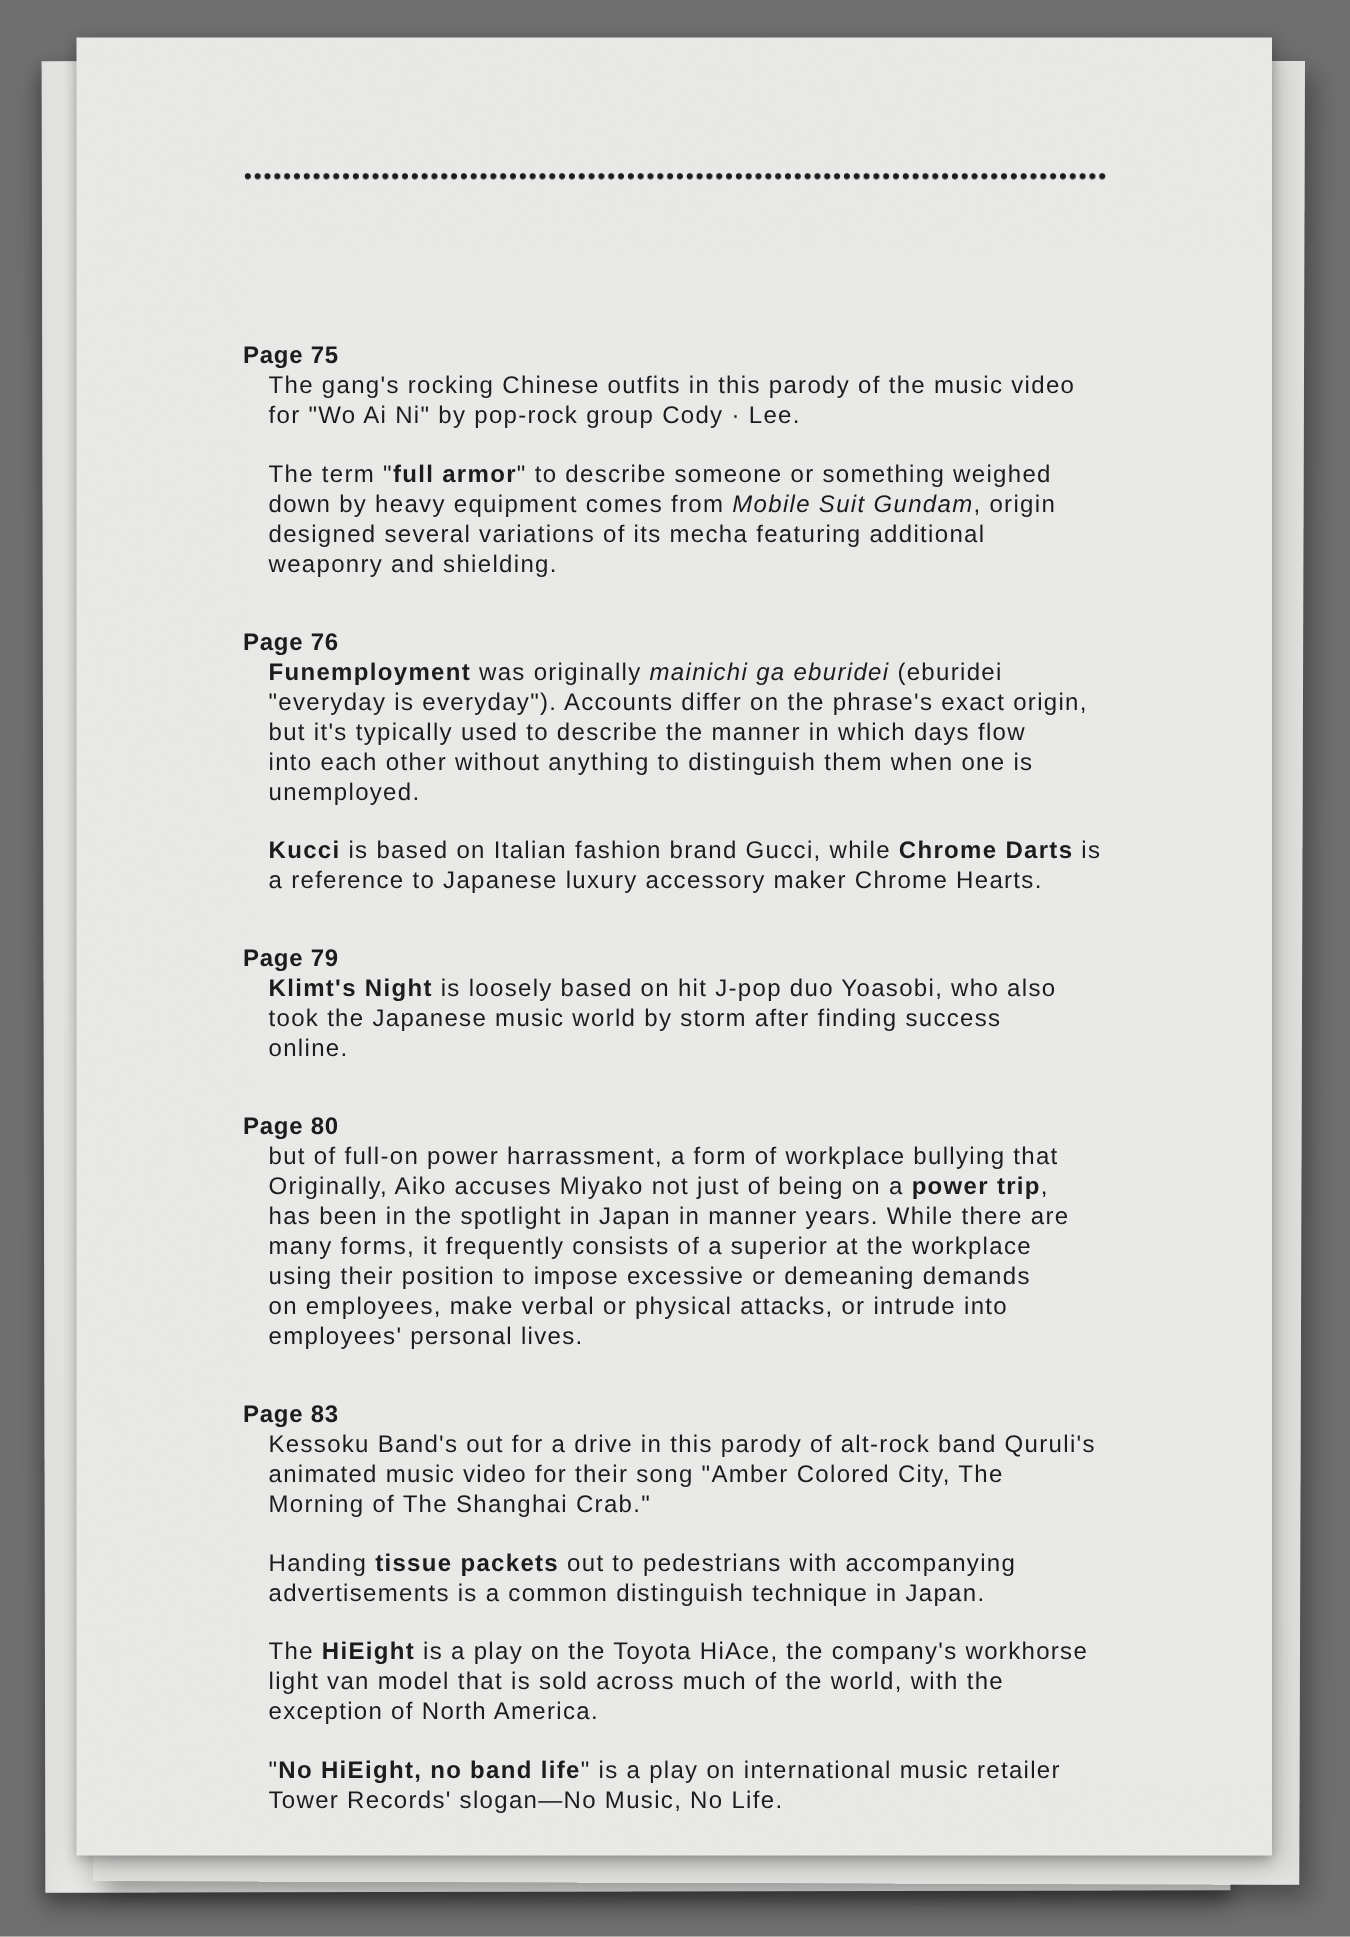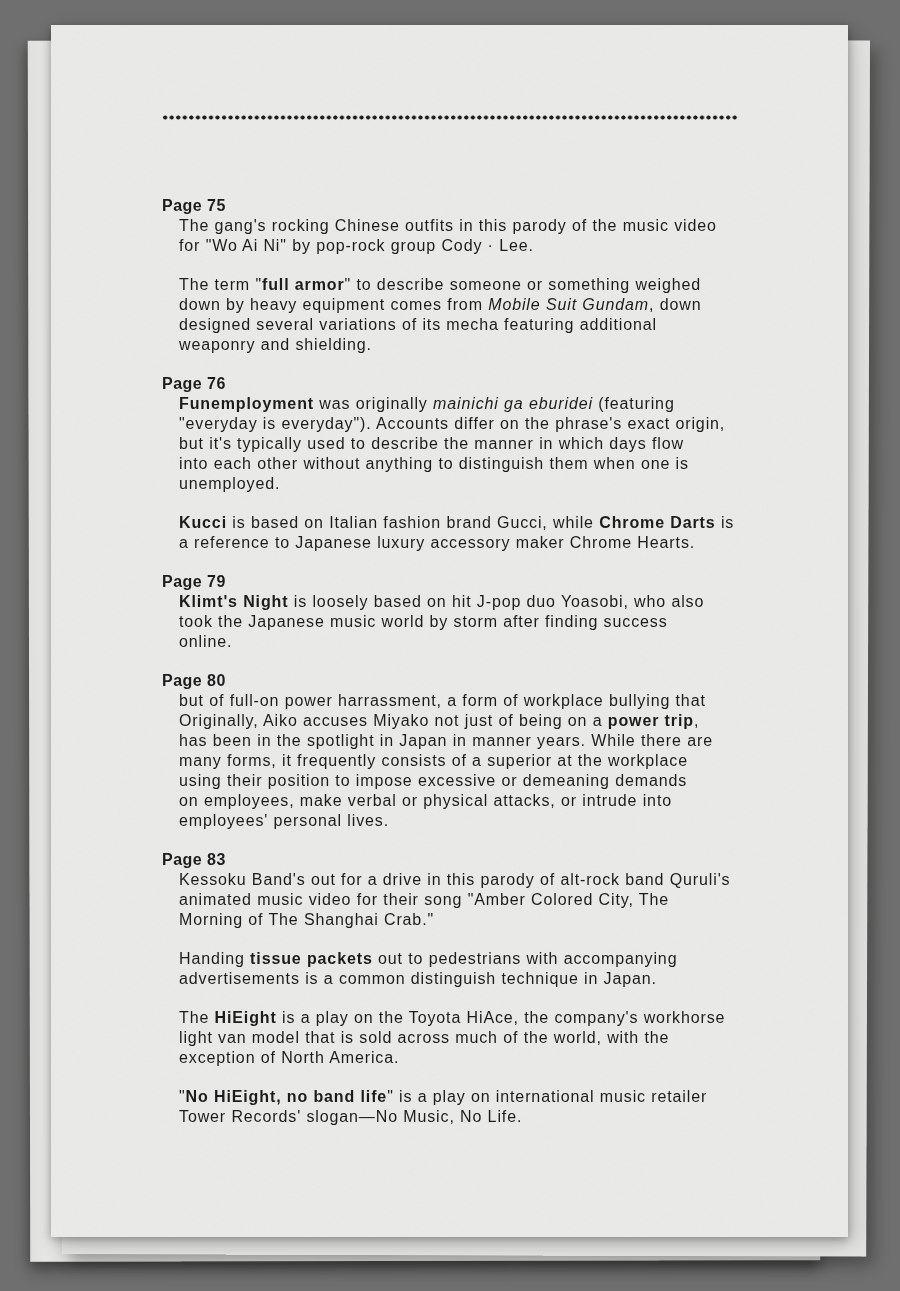--- a/index.html
+++ b/index.html
@@ -46,20 +46,21 @@
     width: 620px;
     color: var(--ink, #1c1c1c);
     font-size: 16px;
     line-height: 20px;
     letter-spacing: 0.055em;
   }
   .note-section + .note-section { margin-top: 19px; }
   .heading {
     font-weight: 700;
     letter-spacing: 0.03em;
+    margin-top: 32px;
   }
   .para { margin-left: 17px; }
   .para + .para { margin-top: 19px; }
   .line { white-space: nowrap; height: 20px; }
   .seg-b { font-weight: 700; }
   .seg-i { font-style: italic; }
 </style>
 </head>
 <body>
 
@@ -81,29 +82,29 @@
 
   <main class="content">
       <section class="note-section">
         <div class="heading">Page 75</div>
         <div class="para">
           <div class="line"><span>The gang's rocking Chinese outfits in this parody of the music video</span></div>
           <div class="line"><span>for "Wo Ai Ni" by pop-rock group Cody · Lee.</span></div>
         </div>
         <div class="para">
           <div class="line"><span>The term "</span><span class="seg-b">full armor</span><span>" to describe someone or something weighed</span></div>
-          <div class="line"><span>down by heavy equipment comes from </span><span class="seg-i">Mobile Suit Gundam</span><span>, down</span></div>
+          <div class="line"><span>down by heavy equipment comes from </span><span class="seg-i">Mobile Suit Gundam</span><span>, origin</span></div>
           <div class="line"><span>designed several variations of its mecha featuring additional</span></div>
           <div class="line"><span>weaponry and shielding.</span></div>
         </div>
       </section>
       <section class="note-section">
         <div class="heading">Page 76</div>
         <div class="para">
-          <div class="line"><span class="seg-b">Funemployment</span><span> was originally </span><span class="seg-i">mainichi ga eburidei</span><span> (featuring</span></div>
+          <div class="line"><span class="seg-b">Funemployment</span><span> was originally </span><span class="seg-i">mainichi ga eburidei</span><span> (eburidei</span></div>
           <div class="line"><span>"everyday is everyday"). Accounts differ on the phrase's exact origin,</span></div>
           <div class="line"><span>but it's typically used to describe the manner in which days flow</span></div>
           <div class="line"><span>into each other without anything to distinguish them when one is</span></div>
           <div class="line"><span>unemployed.</span></div>
         </div>
         <div class="para">
           <div class="line"><span class="seg-b">Kucci</span><span> is based on Italian fashion brand Gucci, while </span><span class="seg-b">Chrome Darts</span><span> is</span></div>
           <div class="line"><span>a reference to Japanese luxury accessory maker Chrome Hearts.</span></div>
         </div>
       </section>

